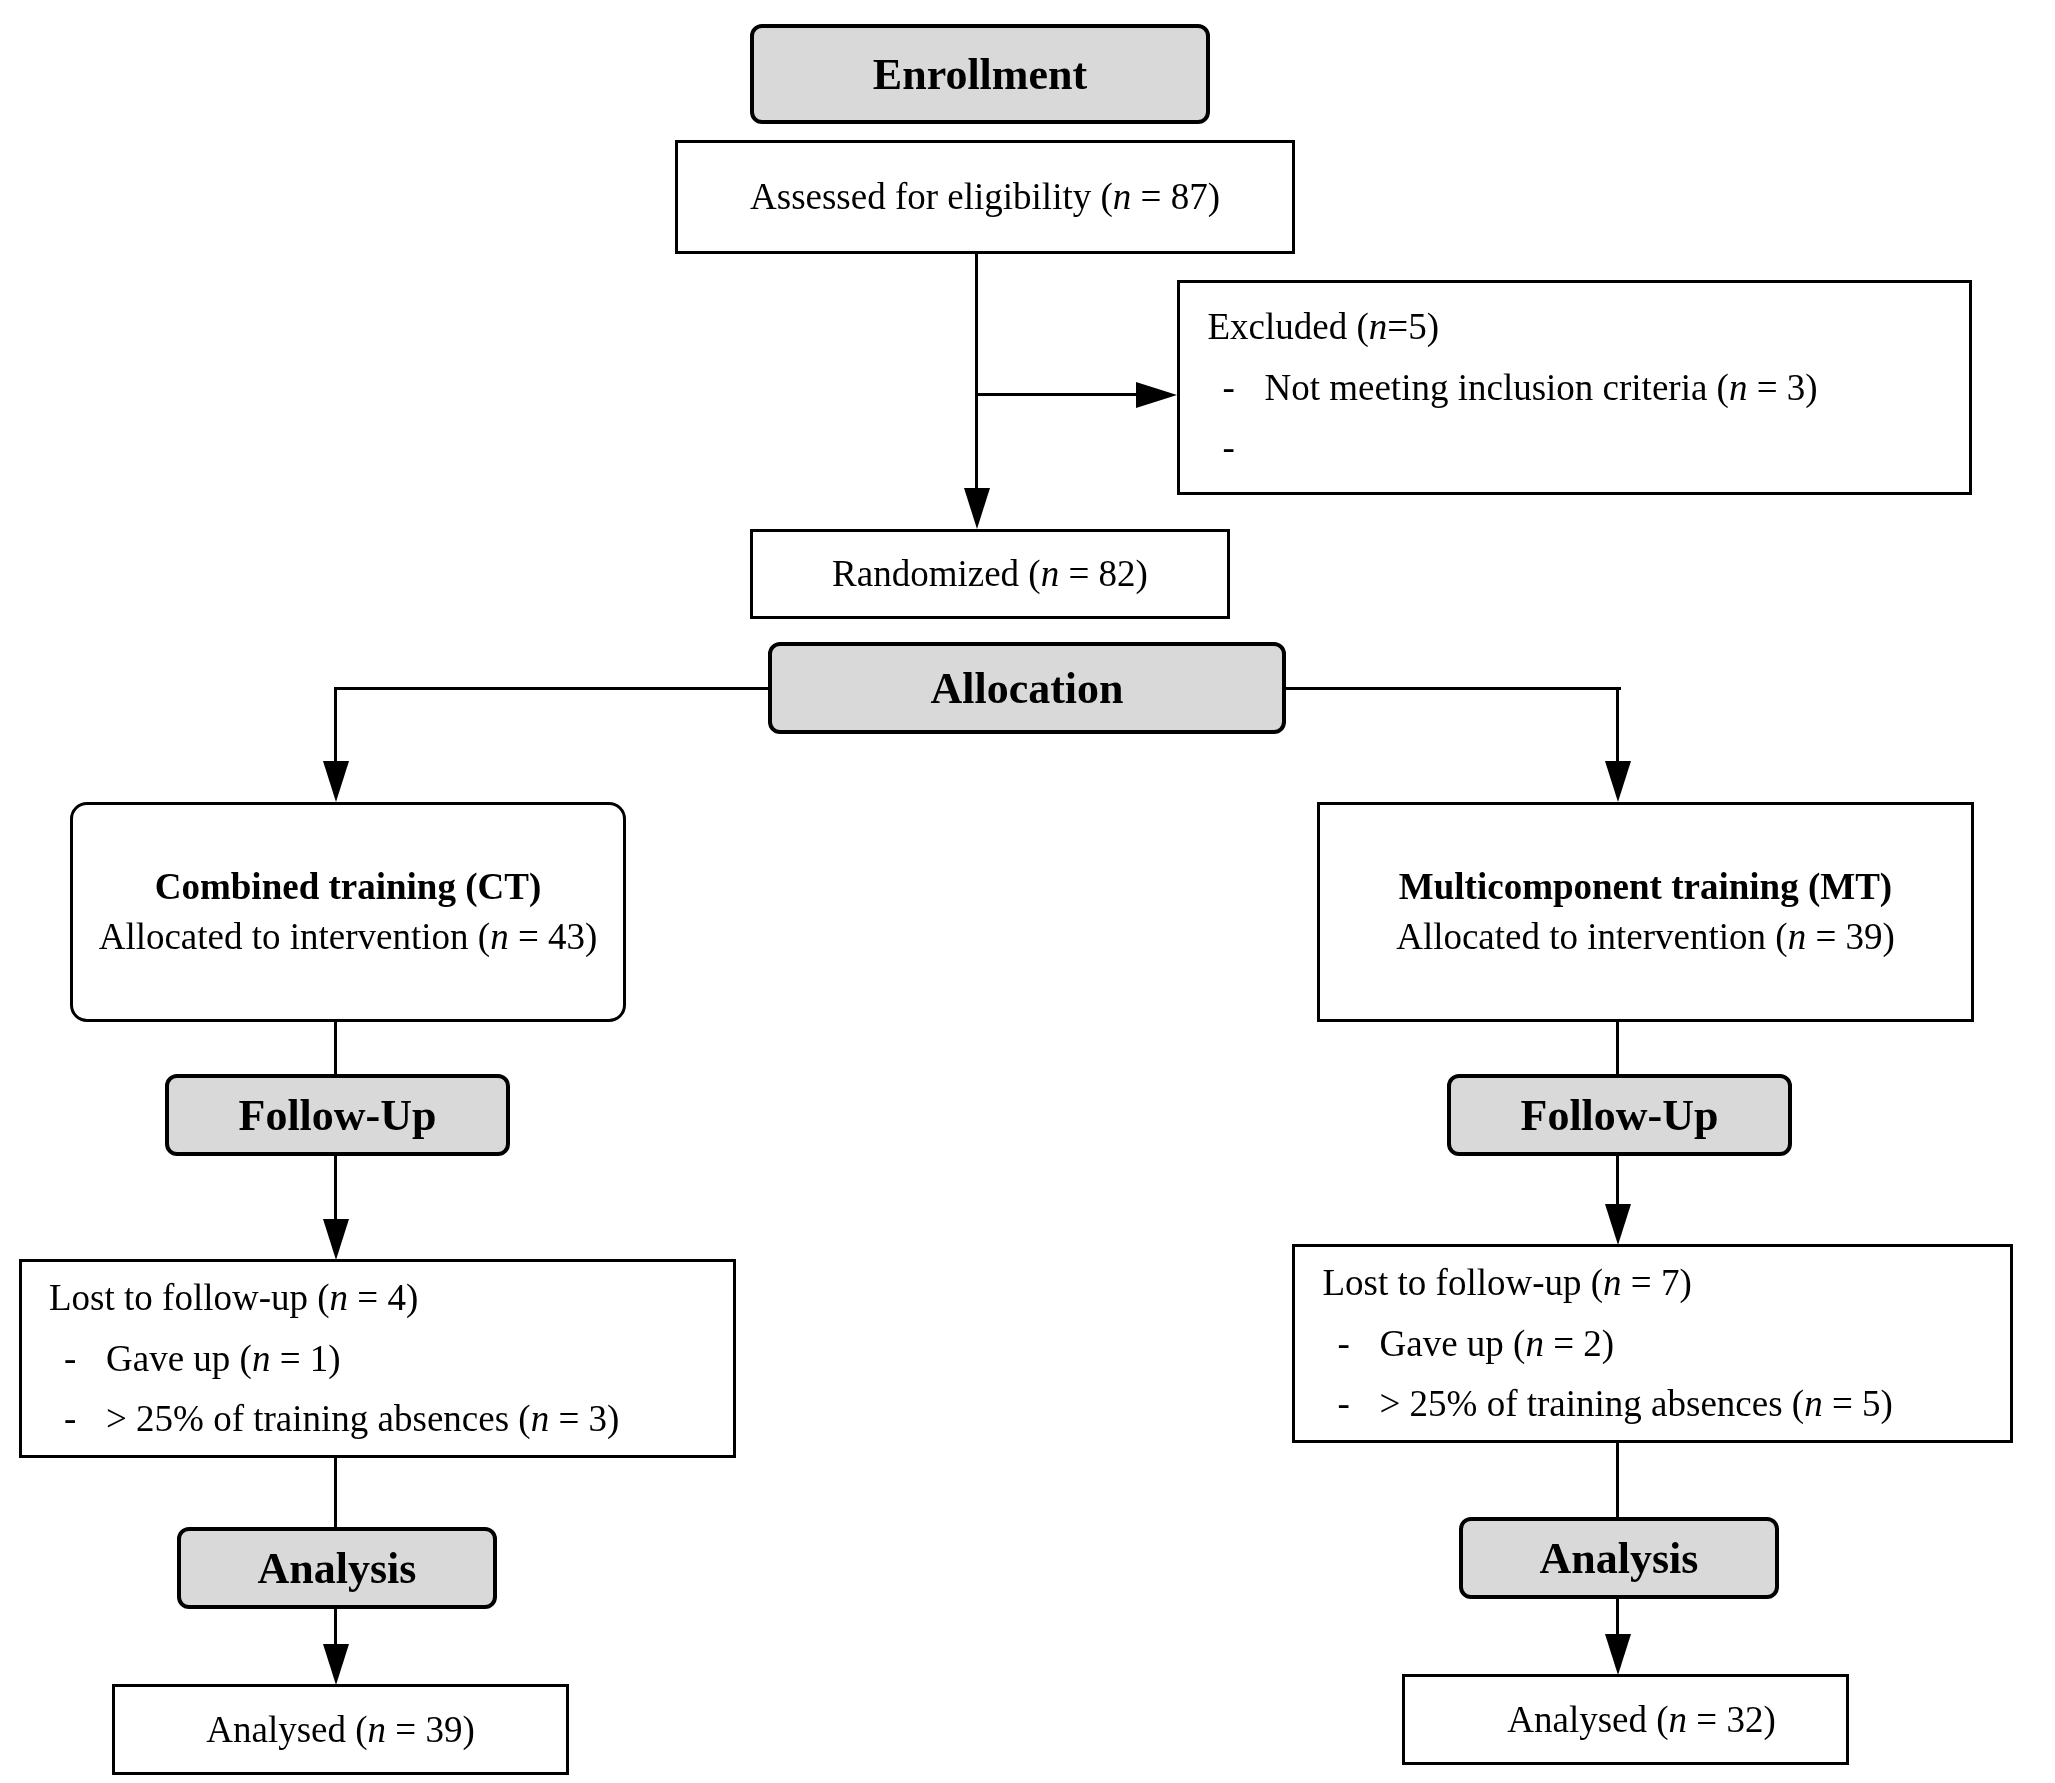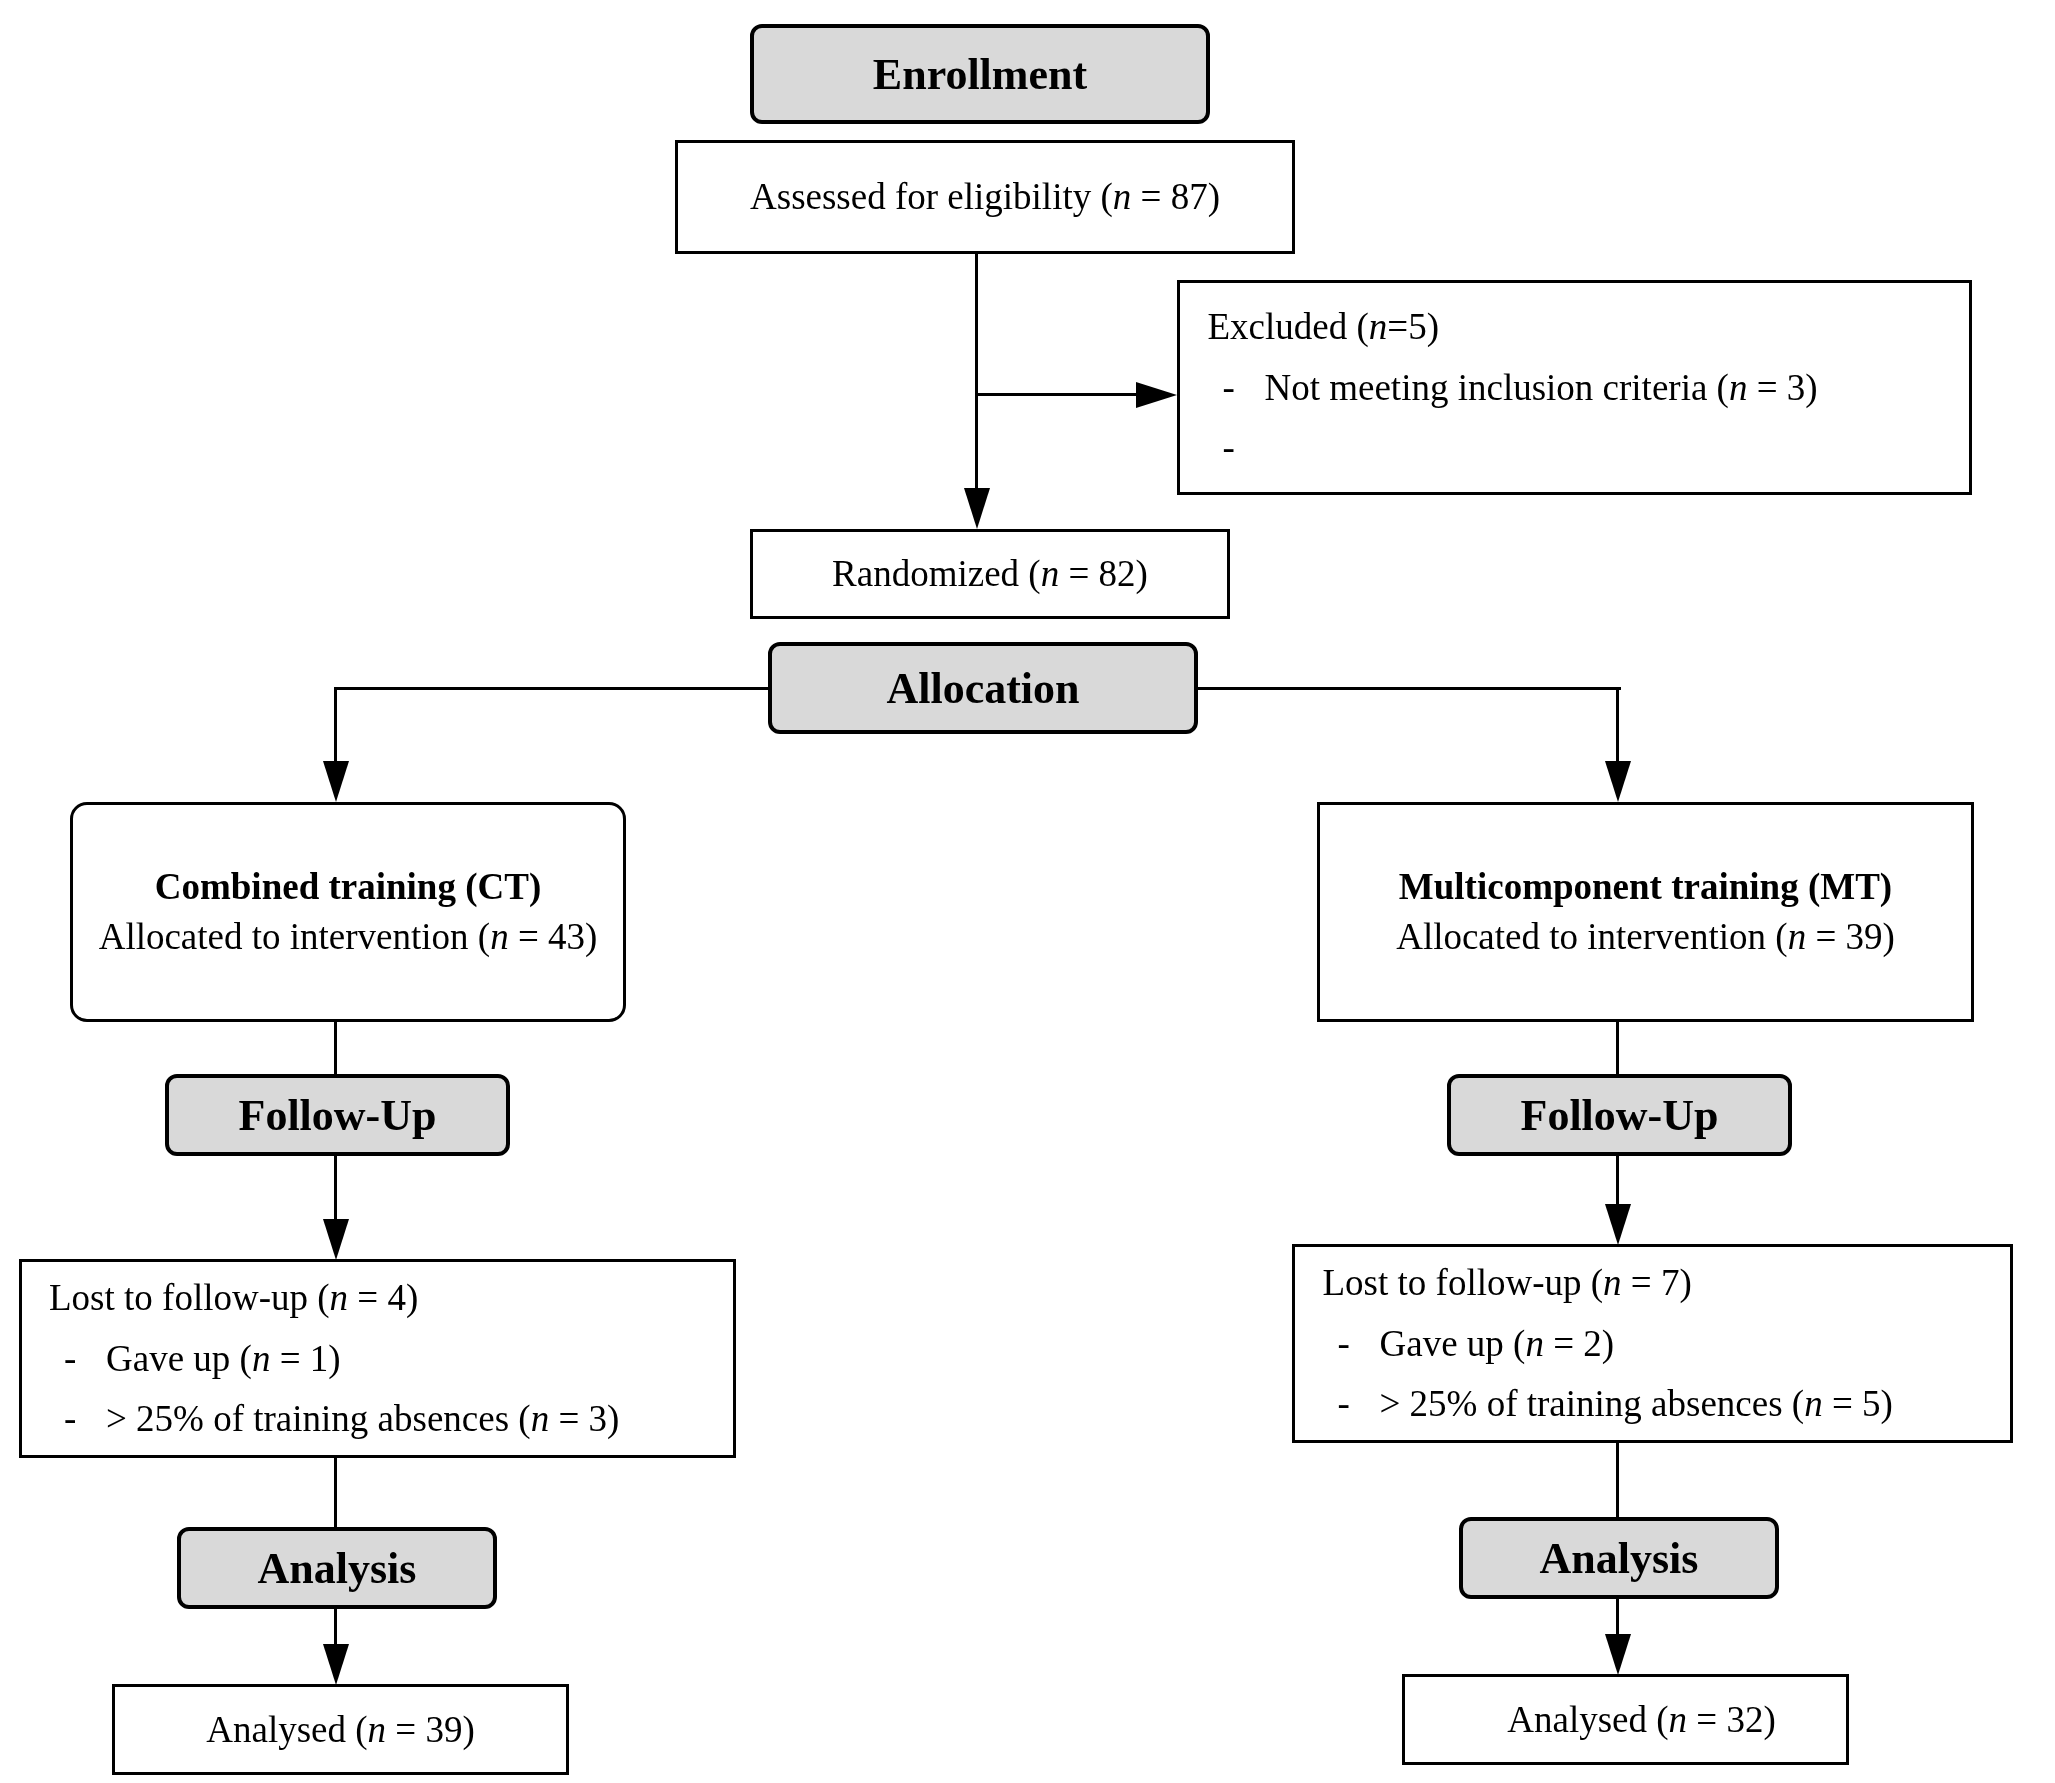--- a/index.html
+++ b/index.html
@@ -115,21 +115,21 @@
     </div>
     <div class="bullet-row">
       <span class="bullet-dash">-</span>
     </div>
   </div>
 
   <div class="box center-text" style="left:750px; top:529px; width:480px; height:90px;">
     <span>Randomized (<i>n</i> = 82)</span>
   </div>
 
-  <div class="stage" style="left:768px; top:642px; width:430px; height:92px;">
+  <div class="stage" style="left:768px; top:642px; width:518px; height:92px;">
     <span>Allocation</span>
   </div>
 
   <div class="box center-text" style="left:70px; top:802px; width:556px; height:220px;border-radius:17px;">
     <span class="bold-line">Combined training (CT)</span>
     <span>Allocated to intervention (<i>n</i> = 43)</span>
   </div>
 
   <div class="stage" style="left:165px; top:1074px; width:345px; height:82px;">
     <span>Follow-Up</span>

